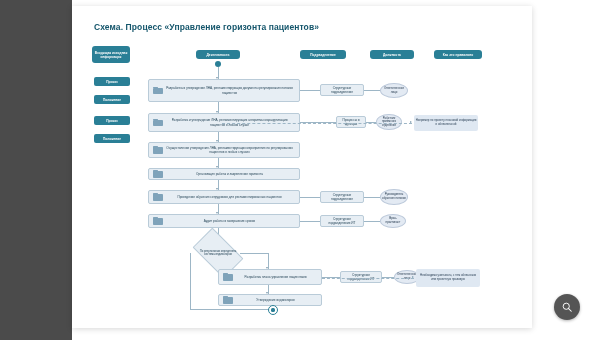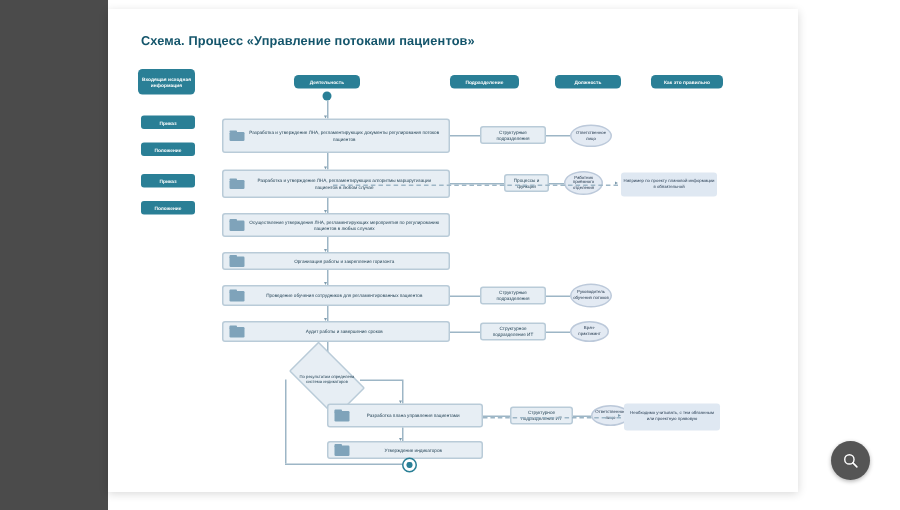--- a/index.html
+++ b/index.html
@@ -117,21 +117,21 @@
 </head>
 <body>
 
 <div id="stage">
 
   <div class="gutter left"></div>
   <div class="gutter right"></div>
 
   <div class="page">
 
-    <div class="title">Схема. Процесс «Управление потоками пациентов»</div>
+    <div class="title">Схема. Процесс «Управление горизонта пациентов»</div>
 
     <div class="pill tall" style="left:20px;top:40px;width:38px;">Входящая исходная информация</div>
     <div class="pill hdr" style="left:124px;top:44px;width:44px;">Деятельность</div>
     <div class="pill hdr" style="left:228px;top:44px;width:46px;">Подразделение</div>
     <div class="pill hdr" style="left:298px;top:44px;width:44px;">Должность</div>
     <div class="pill hdr" style="left:362px;top:44px;width:48px;">Как это правильно</div>
 
     <div class="node" style="left:143px;top:55px;width:6px;height:6px;"></div>
 
     <div class="pill side" style="left:22px;top:71px;">Приказ</div>

